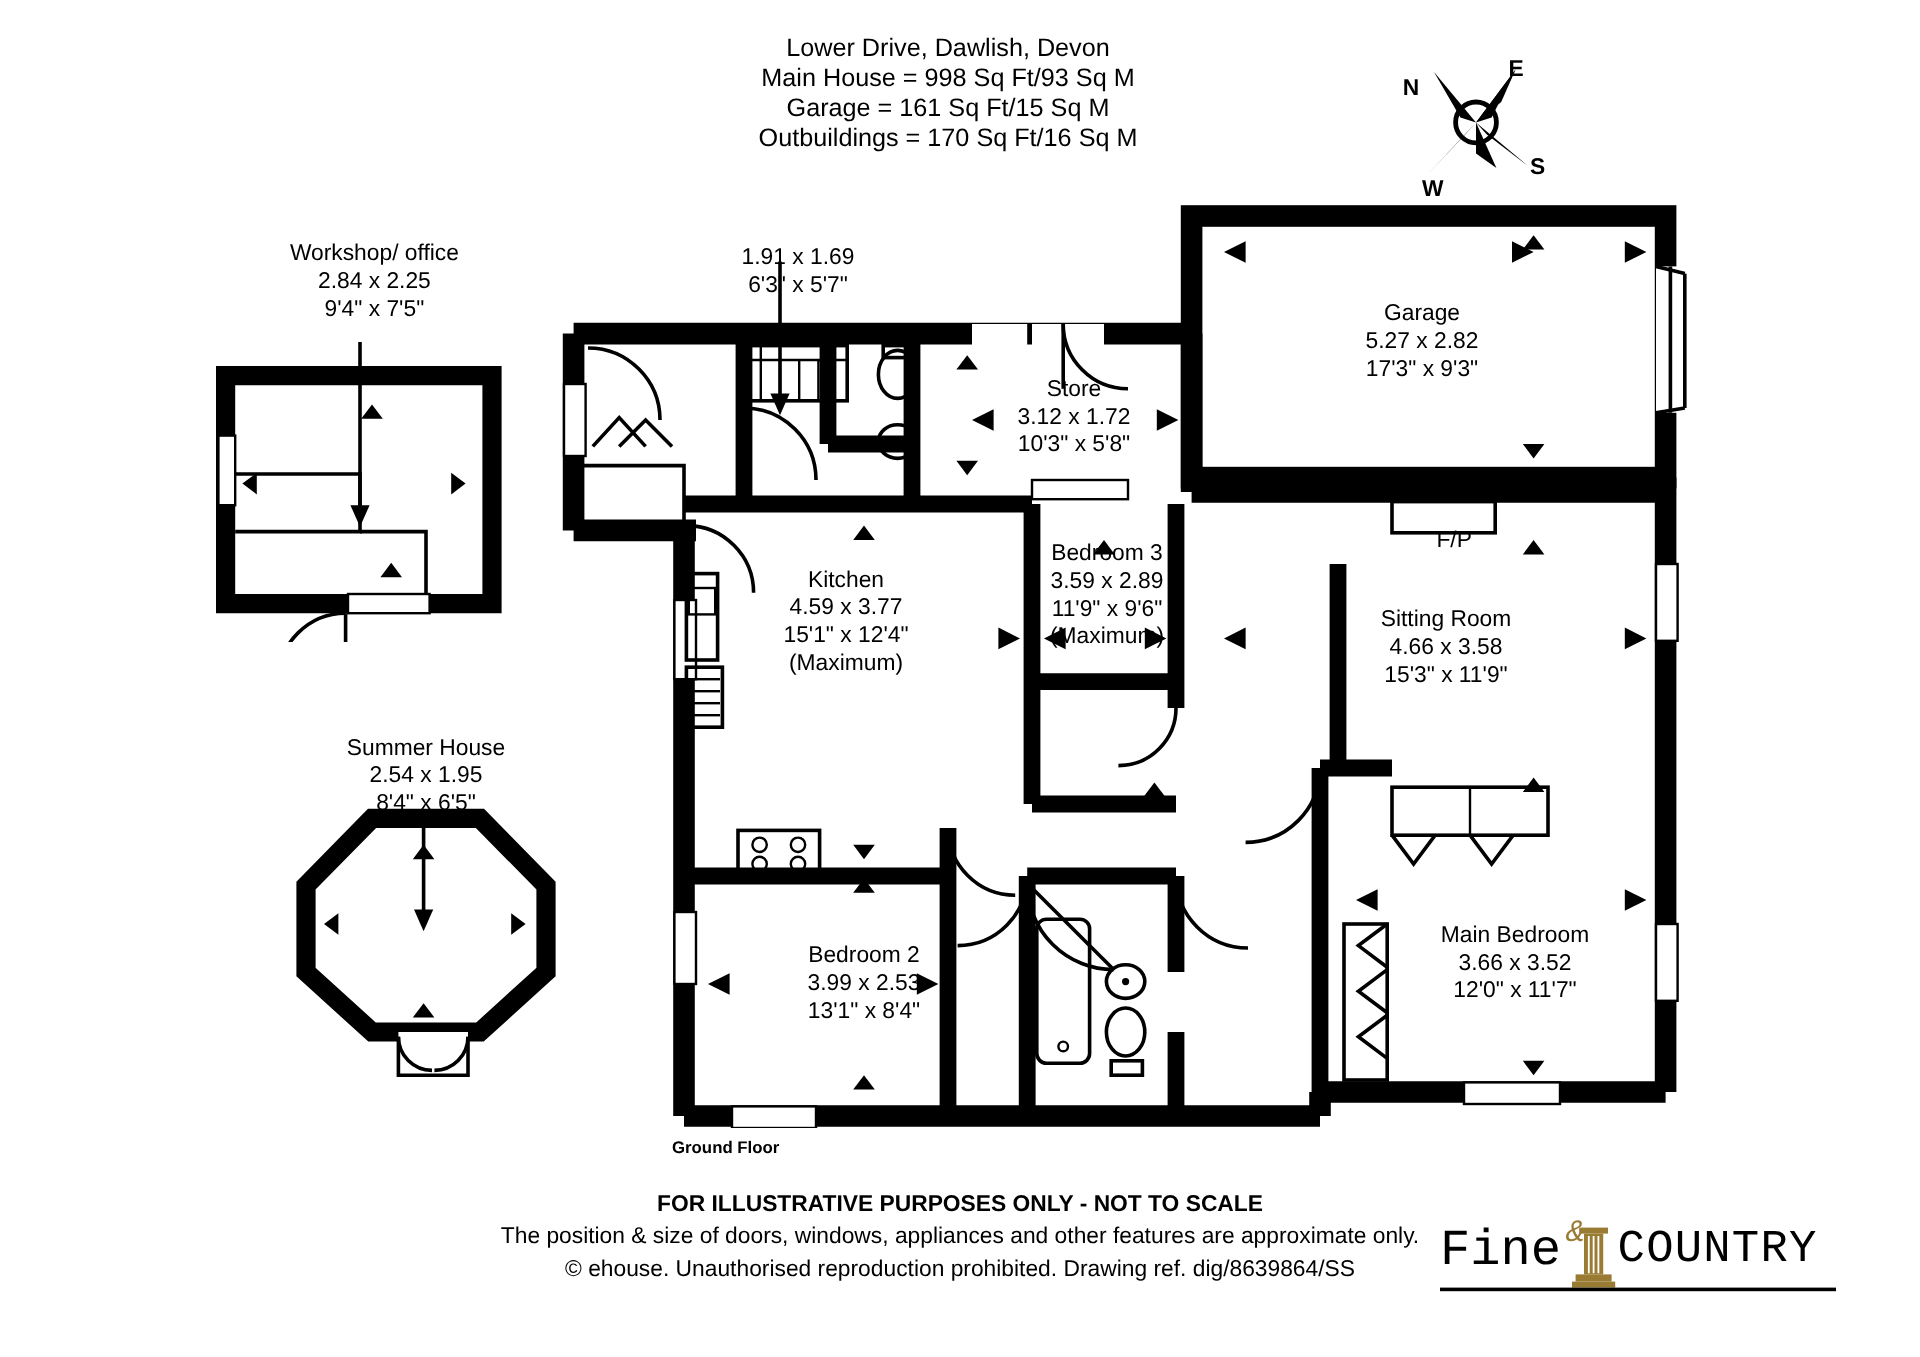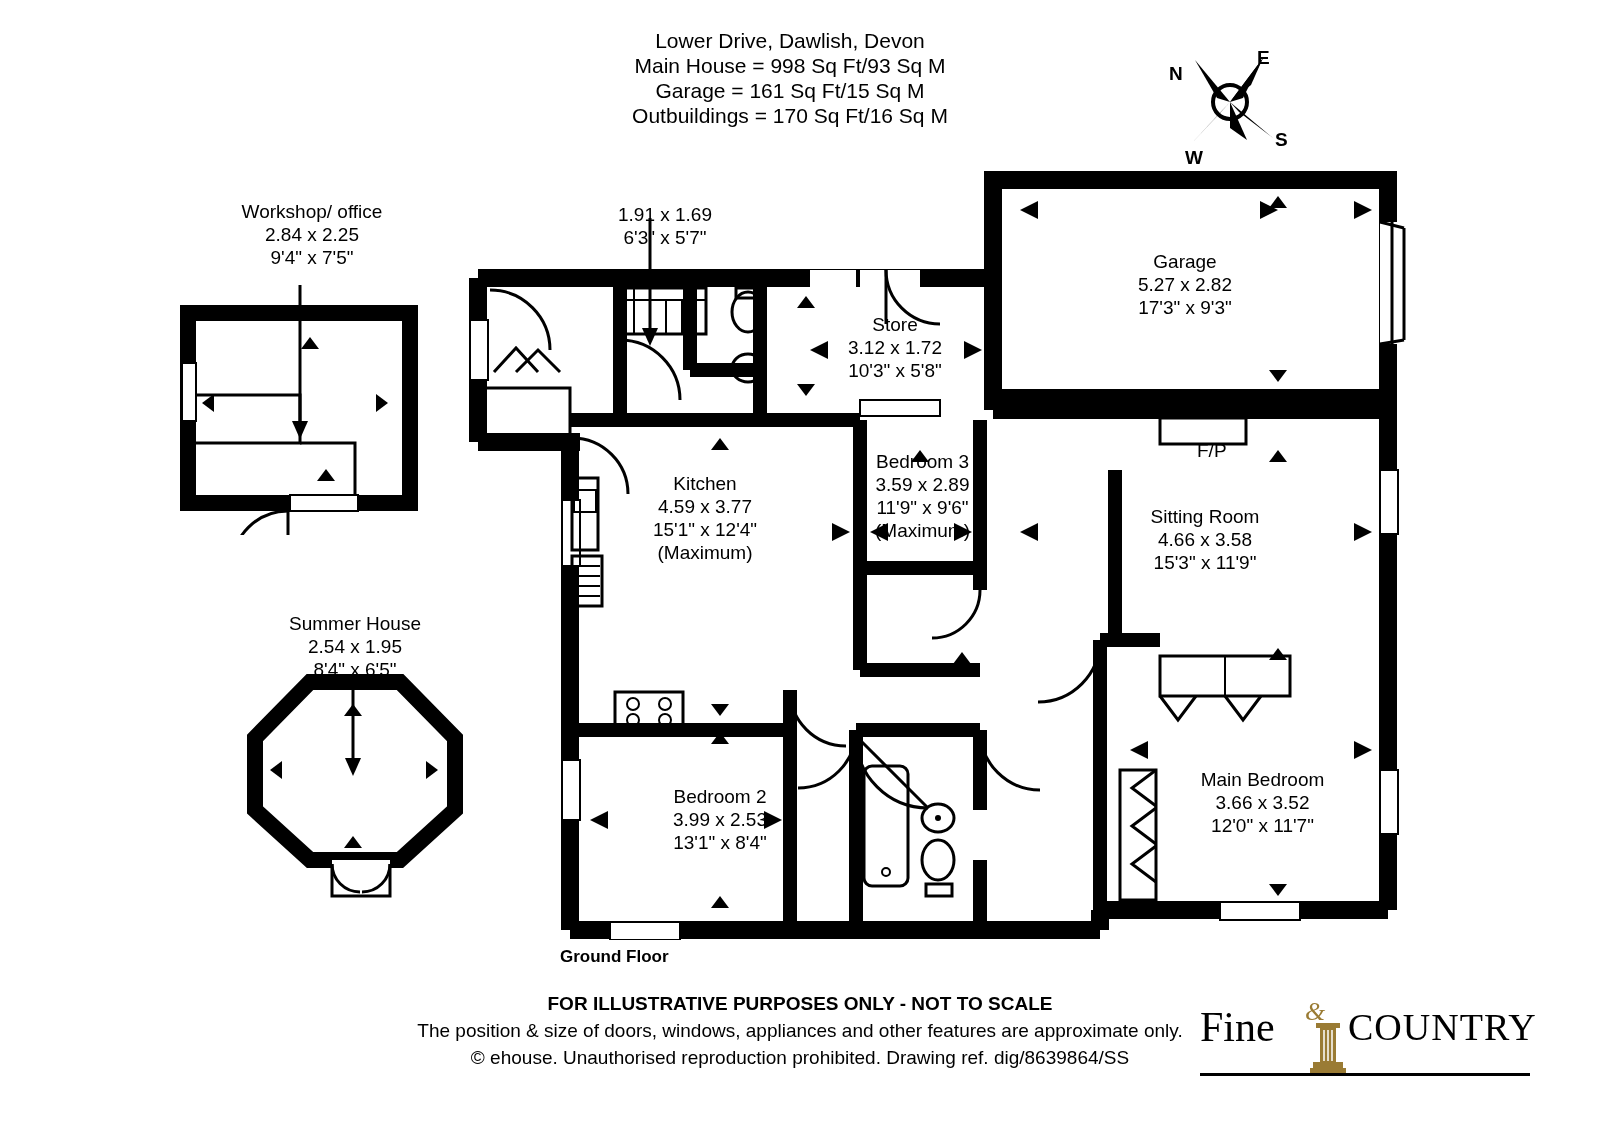--- a/index.html
+++ b/index.html
@@ -10,21 +10,21 @@
     color:#000;
     position:relative;
     overflow:hidden;
   }
   .abs{position:absolute;}
   .ctr{text-align:center;}
   .hdr{font-weight:normal;font-size:21px;line-height:25px;}
   .label{font-size:19px;line-height:23px;}
   .labelb{font-size:19px;line-height:23px;font-weight:bold;}
   .foot{font-size:19px;line-height:27px;}
-  .brand{font-family:Liberation Serif, serif;}
+  .brand{font-family:Liberation Mono, monospace;margin-top:15px;}
 </style>
 </head>
 <body>
 
 <div class="abs ctr" style="left:560px;top:28px;width:460px;">
   <div class="hdr">Lower Drive, Dawlish, Devon</div>
   <div class="hdr">Main House = 998 Sq Ft/93 Sq M</div>
   <div class="hdr">Garage = 161 Sq Ft/15 Sq M</div>
   <div class="hdr">Outbuildings = 170 Sq Ft/16 Sq M</div>
 </div>
@@ -312,21 +312,21 @@
 </div>
 
 <div class="abs ctr" style="left:1155px;top:768px;width:215px;">
   <div class="label">Main Bedroom</div>
   <div class="label">3.66 x 3.52</div>
   <div class="label">12'0" x 11'7"</div>
 </div>
 
 <div class="abs" style="left:1197px;top:440px;font-size:19px;">F/P</div>
 
-<div class="abs labelb" style="left:560px;top:945px;font-size:17px;">Ground Floor</div>
+<div class="abs labelb" style="left:560px;top:945px;font-size:14px;">Ground Floor</div>
 
 <div class="abs ctr foot" style="left:300px;top:990px;width:1000px;">
   <div style="font-weight:bold;">FOR ILLUSTRATIVE PURPOSES ONLY - NOT TO SCALE</div>
   <div>The position &amp; size of doors, windows, appliances and other features are approximate only.</div>
   <div>© ehouse. Unauthorised reproduction prohibited. Drawing ref. dig/8639864/SS</div>
 </div>
 
 <div class="abs" style="left:1200px;top:995px;width:330px;height:80px;">
   <div class="abs brand" style="left:0px;top:8px;font-size:42px;">Fine</div>
   <div class="abs brand" style="left:105px;top:2px;font-size:26px;color:#9a7b34;font-style:italic;">&amp;</div>

